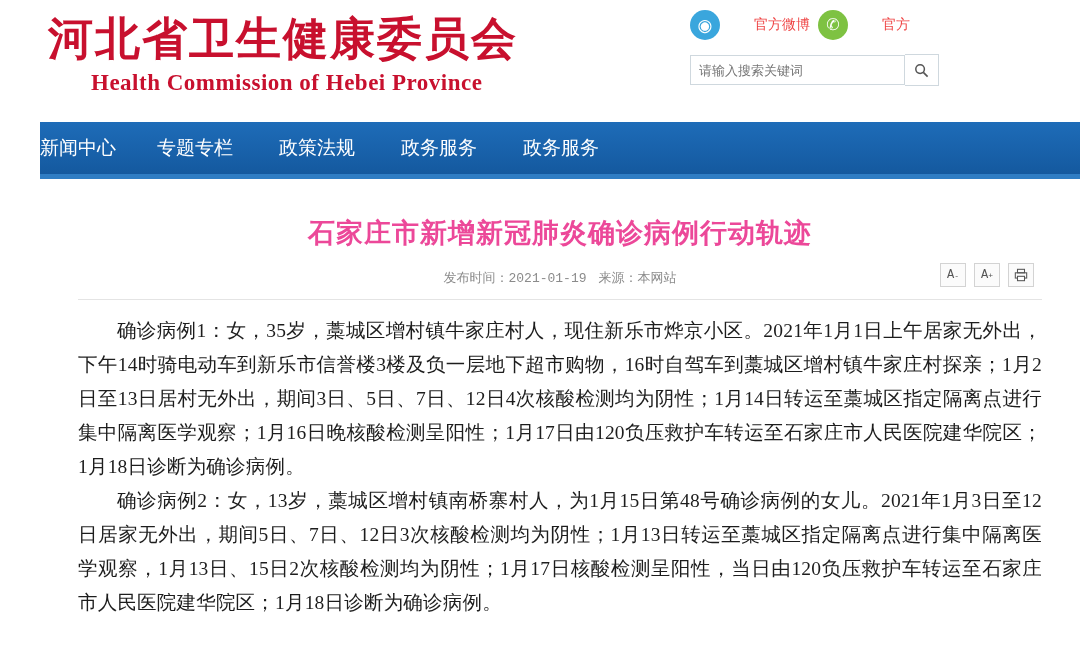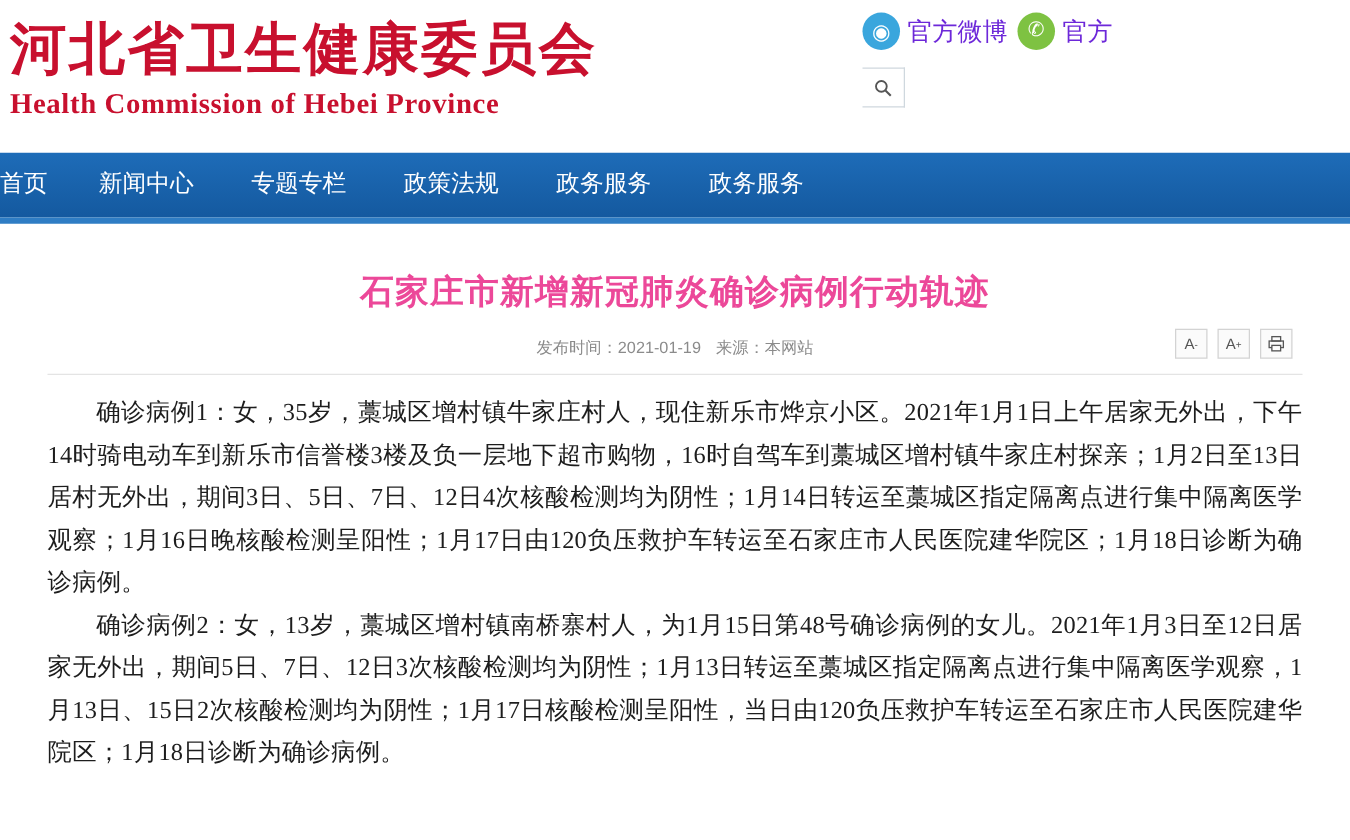--- a/index.html
+++ b/index.html
@@ -3,21 +3,21 @@
 <meta charset="utf-8">
 <style>
   * { box-sizing: border-box; margin: 0; padding: 0; }
   html, body {
     width: 1080px;
     height: 672px;
     overflow: hidden;
     background: #ffffff;
     font-family: "Liberation Sans", sans-serif;
   }
-  .page { position: relative; width: 1080px; height: 496px; background: #fff; }
+  .page { position: relative; width: 1080px; height: 496px; background: #fff; padding-left: 40px; }
 
   
   .header {
     position: relative;
     height: 122px;
     background: #ffffff;
     border-bottom: none;
   }
   .brand {
     position: absolute;
@@ -34,40 +34,42 @@
     white-space: nowrap;
   }
   .brand-en {
     font-family: "Liberation Serif", serif;
     font-weight: bold;
     font-size: 23px;
     letter-spacing: 0.5px;
     color: #c8102e;
     line-height: 30px;
     white-space: nowrap;
+    margin-left: 43px;
   }
 
   .header-right {
     position: absolute;
     right: 0px;
     top: 8px;
     width: 400px;
   }
   .social-row {
     display: flex;
     align-items: center;
     gap: 8px;
     height: 34px;
     padding-left: 10px;
   }
   .social-item { display: flex; align-items: center; gap: 6px; }
   .social-label {
-    font-size: 20px;
-    color: #6d28d9;
-    white-space: nowrap;
+    font-size: 14px;
+    color: #ef4444;
+    white-space: nowrap;
+    margin-left: 28px;
   }
   .weibo-icon {
     width: 30px; height: 30px; border-radius: 50%;
     background: #3aa6dd;
     display: flex; align-items: center; justify-content: center;
     color: #fff; font-size: 17px; line-height: 1;
   }
   .wechat-icon {
     width: 30px; height: 30px; border-radius: 50%;
     background: #7ec242;
@@ -140,20 +142,21 @@
   }
   .meta-row {
     position: relative;
     display: flex;
     justify-content: center;
     align-items: flex-end;
     gap: 12px;
     font-size: 13px;
     color: #8b8b8b;
     padding-bottom: 12px;
+    font-family: Liberation Mono, monospace;
   }
   .meta-item { white-space: nowrap; }
   .meta-tools {
     position: absolute;
     right: 8px;
     top: -6px;
     display: flex;
     gap: 8px;
     align-items: center;
   }
@@ -197,32 +200,32 @@
         <div class="social-item">
           <span class="weibo-icon">◉</span>
           <span class="social-label">官方微博</span>
         </div>
         <div class="social-item">
           <span class="wechat-icon">✆</span>
           <span class="social-label">官方</span>
         </div>
       </div>
       <div class="search-row">
+        <input class="search-box" type="text" placeholder="请输入搜索关键词" style="">
         <div class="search-btn">
           <svg width="15" height="15" viewBox="0 0 16 16">
             <circle cx="6.5" cy="6.5" r="4.6" fill="none" stroke="#555" stroke-width="1.6"></circle>
             <line x1="10" y1="10" x2="14.5" y2="14.5" stroke="#555" stroke-width="1.8"></line>
           </svg>
         </div>
       </div>
     </div>
   </div>
 
   <div class="nav">
-    <div class="nav-item">首页</div>
     <div class="nav-item">新闻中心</div>
     <div class="nav-item">专题专栏</div>
     <div class="nav-item">政策法规</div>
     <div class="nav-item">政务服务</div>
     <div class="nav-item">政务服务</div>
   </div>
   <div class="nav-accent"></div>
 
   <div class="article">
     <div class="article-title">石家庄市新增新冠肺炎确诊病例行动轨迹</div>

